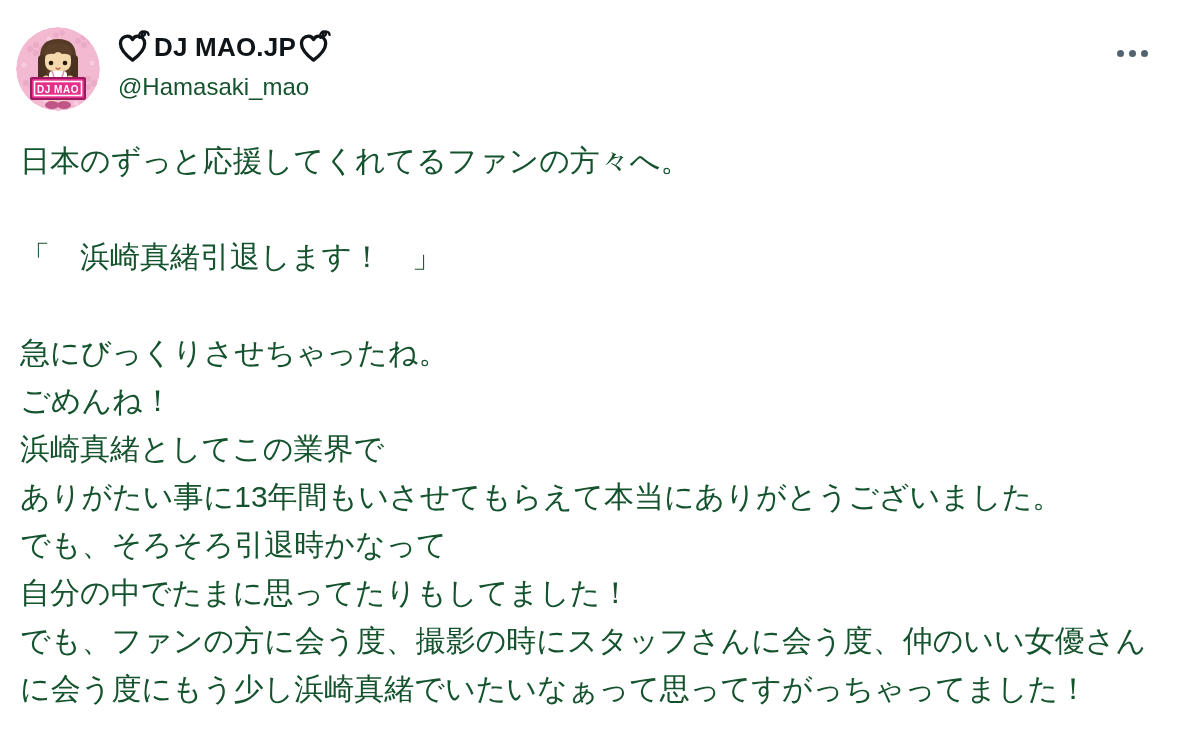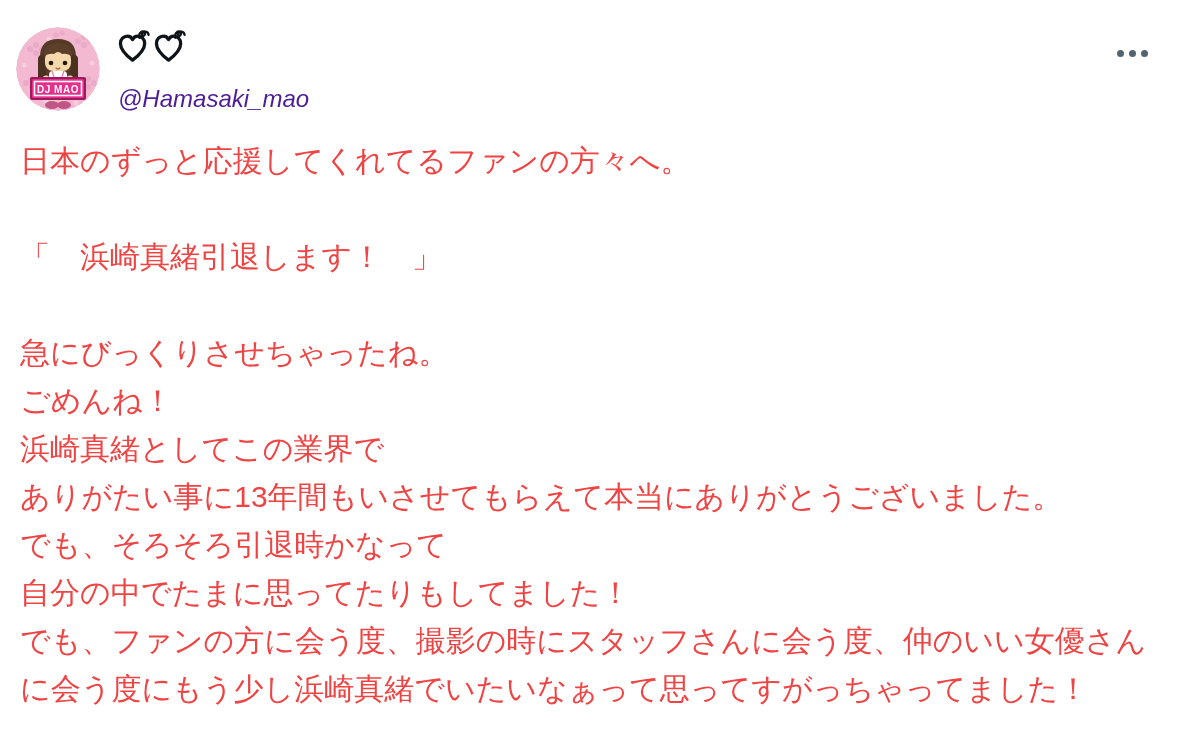--- a/index.html
+++ b/index.html
@@ -37,26 +37,25 @@
     gap: 3px;
     height: 34px;
     font-size: 26px;
     font-weight: 800;
     color: #0f1419;
     letter-spacing: 0.2px;
     cursor: pointer;
   }
   .heart-glyph { display: inline-block; }
   .handle {
-    margin-top: 21px;
+    margin-top: 9px;
     font-size: 24px;
     font-weight: 400;
-    color: #4c1d95;
+    color: #14532d;
     cursor: pointer;
-    font-style: italic;
   }
   .more-btn {
     position: absolute;
     right: 30px;
     top: 44px;
     display: flex;
     gap: 5px;
     padding: 6px;
     cursor: pointer;
   }
@@ -68,21 +67,21 @@
   }
   
   .tweet-body {
     position: absolute;
     left: 20px;
     top: 137px;
     width: 1142px;
     font-size: 30px;
     line-height: 48px;
     font-weight: 400;
-    color: #ef4444;
+    color: #14532d;
     white-space: pre-wrap;
     word-break: break-word;
   }
 </style>
 </head>
 <body>
 
 <div class="stage">
 
   <div class="avatar">
@@ -154,20 +153,21 @@
       </g>
     </svg>
   </div>
 
   <div class="user-block">
     <div class="display-name">
       <svg class="heart-glyph" width="33" height="35" viewBox="0 0 34 36">
         <path d="M15 31 C7.5 25.3 2.5 20 2.5 13.8 C2.5 9.2 5.8 6.2 9.7 6.2 C12.5 6.2 14.2 8 15 9.8 C15.8 8 17.5 6.2 20.3 6.2 C24.2 6.2 27.5 9.2 27.5 13.8 C27.5 20 22.5 25.3 15 31 Z" fill="none" stroke="#0f1419" stroke-width="3.4" stroke-linejoin="round"></path>
         <path d="M22 8 C20.5 2.5 26 -0.5 27.5 3 C28.7 6 24 7.5 24.8 3.8 C25.6 0.5 31 0.8 31.5 5" fill="none" stroke="#0f1419" stroke-width="2.4" stroke-linecap="round"></path>
       </svg>
+      <span>DJ MAO.JP</span>
       <svg class="heart-glyph" width="33" height="35" viewBox="0 0 34 36">
         <path d="M15 31 C7.5 25.3 2.5 20 2.5 13.8 C2.5 9.2 5.8 6.2 9.7 6.2 C12.5 6.2 14.2 8 15 9.8 C15.8 8 17.5 6.2 20.3 6.2 C24.2 6.2 27.5 9.2 27.5 13.8 C27.5 20 22.5 25.3 15 31 Z" fill="none" stroke="#0f1419" stroke-width="3.4" stroke-linejoin="round"></path>
         <path d="M22 8 C20.5 2.5 26 -0.5 27.5 3 C28.7 6 24 7.5 24.8 3.8 C25.6 0.5 31 0.8 31.5 5" fill="none" stroke="#0f1419" stroke-width="2.4" stroke-linecap="round"></path>
       </svg>
     </div>
     <div class="handle">@Hamasaki_mao</div>
   </div>
 
   <div class="more-btn" aria-label="More">
     <span class="dot"></span>

